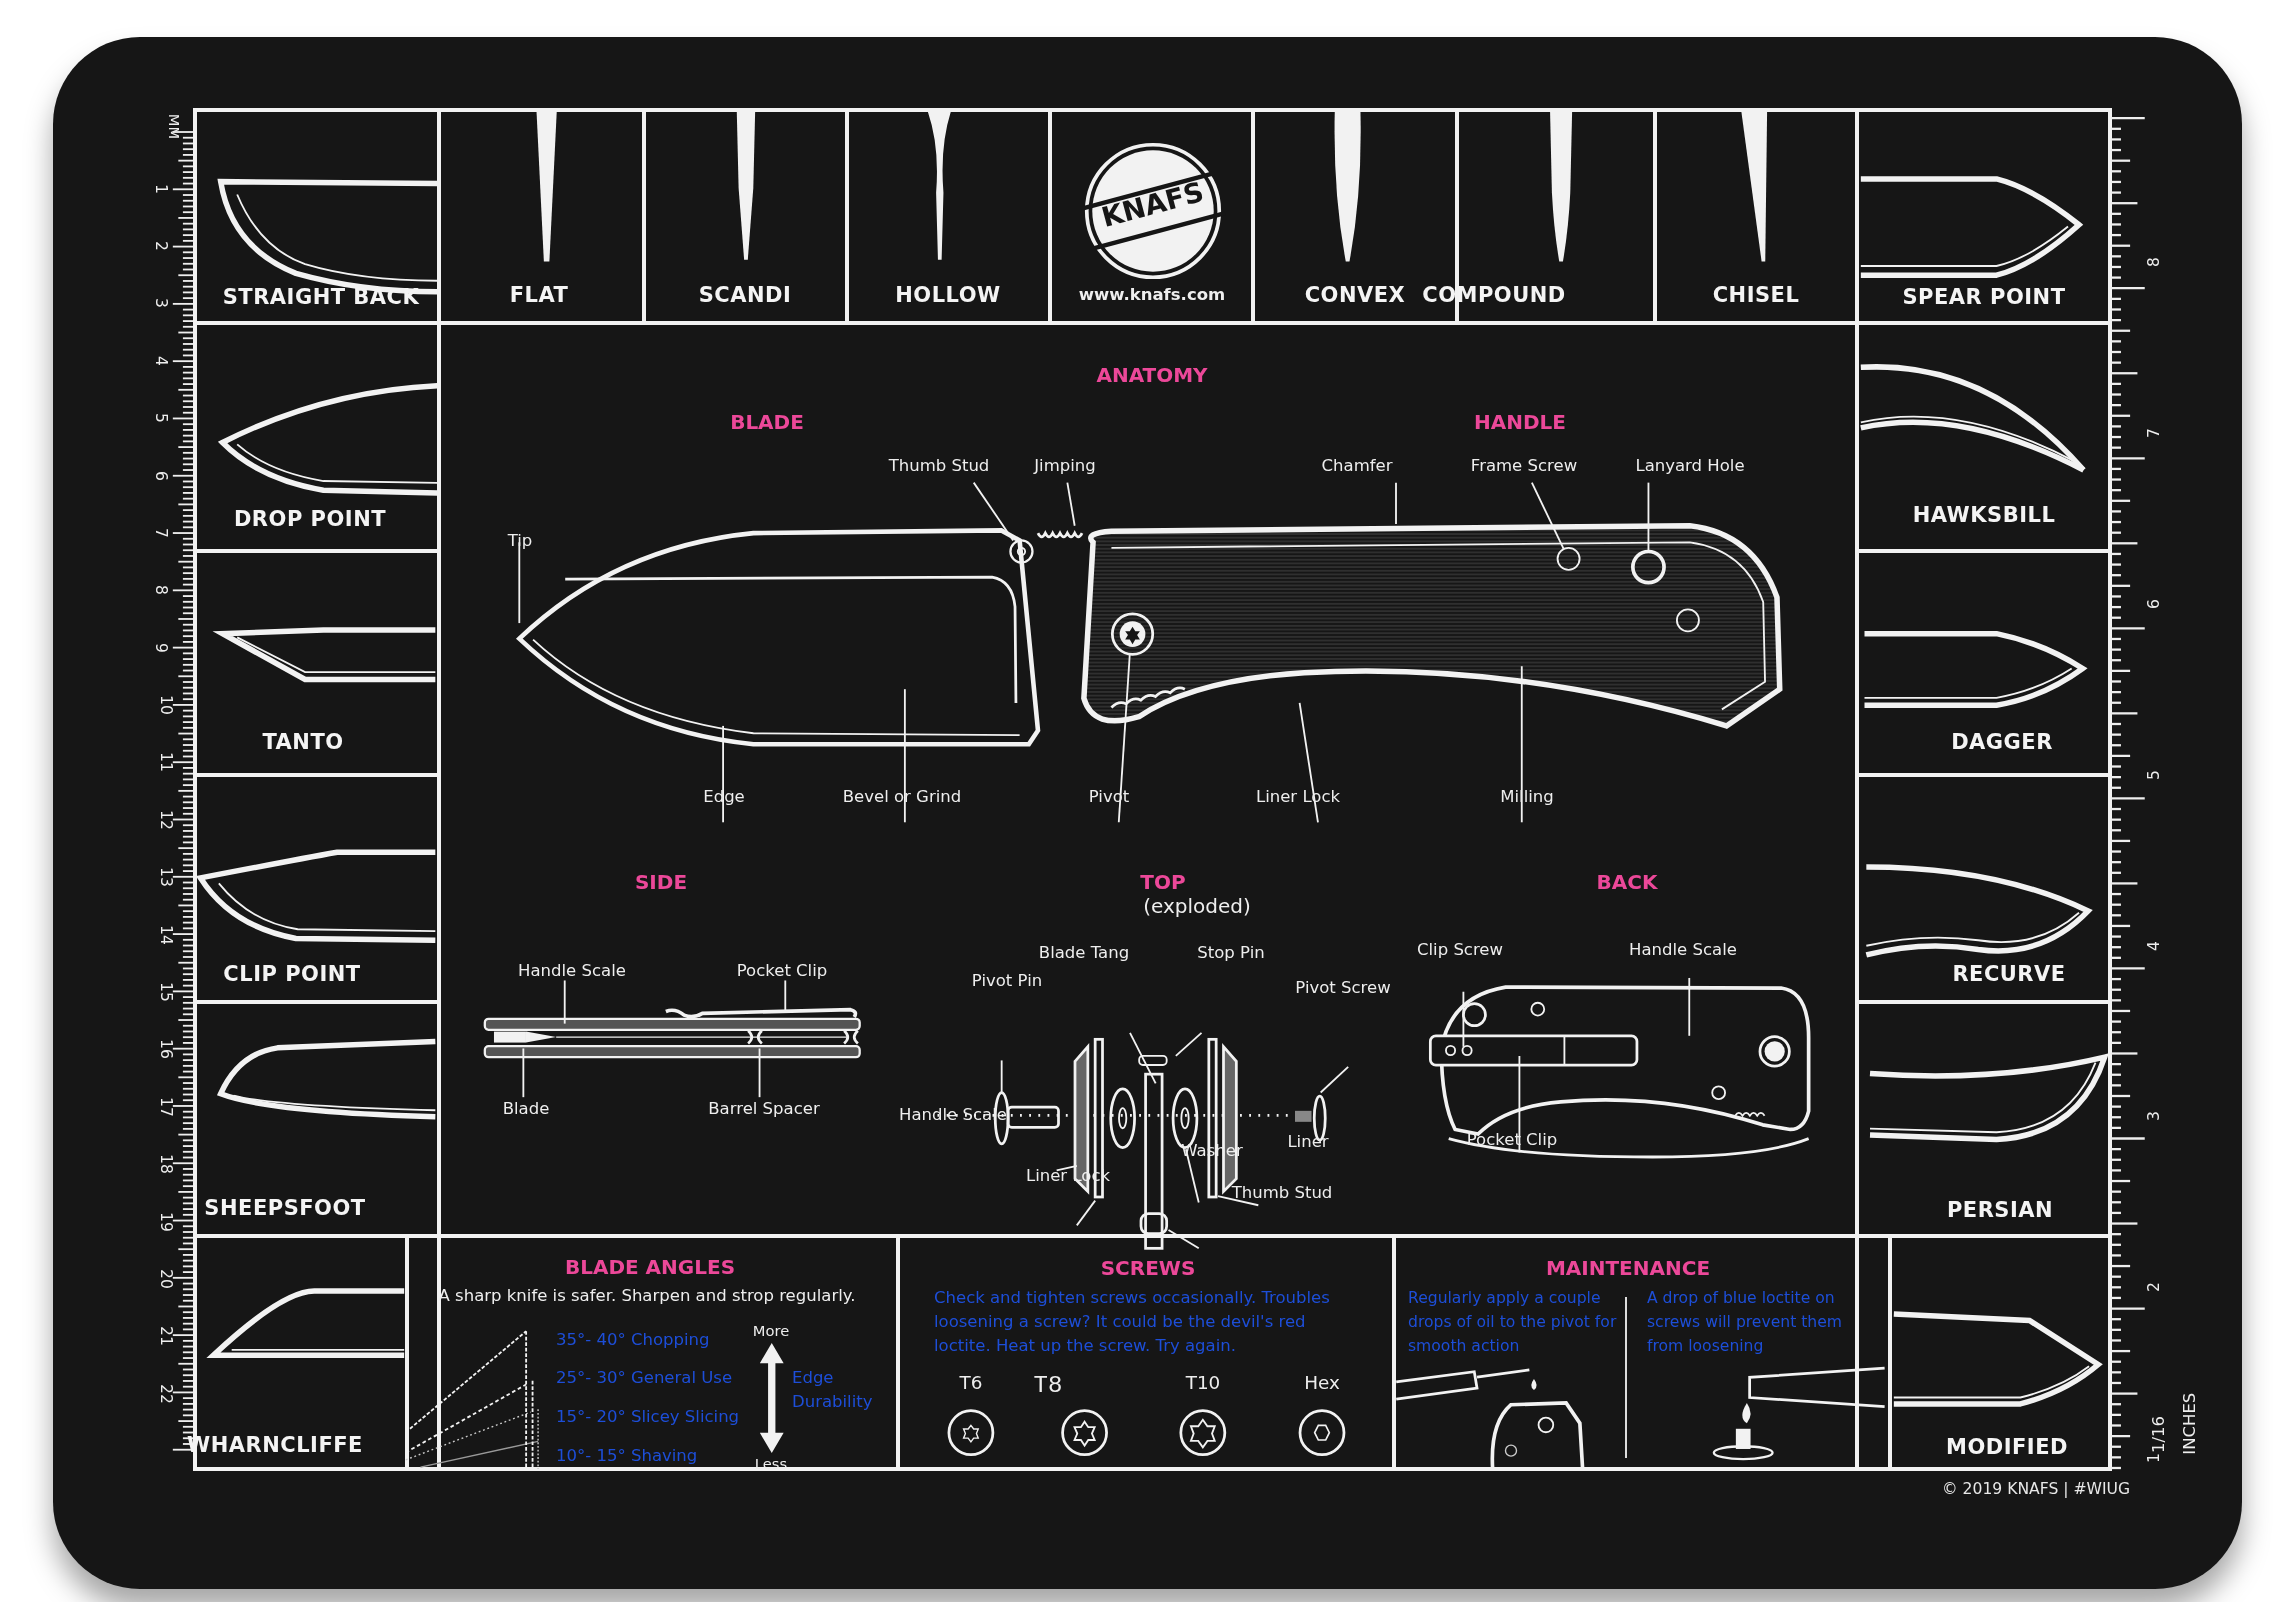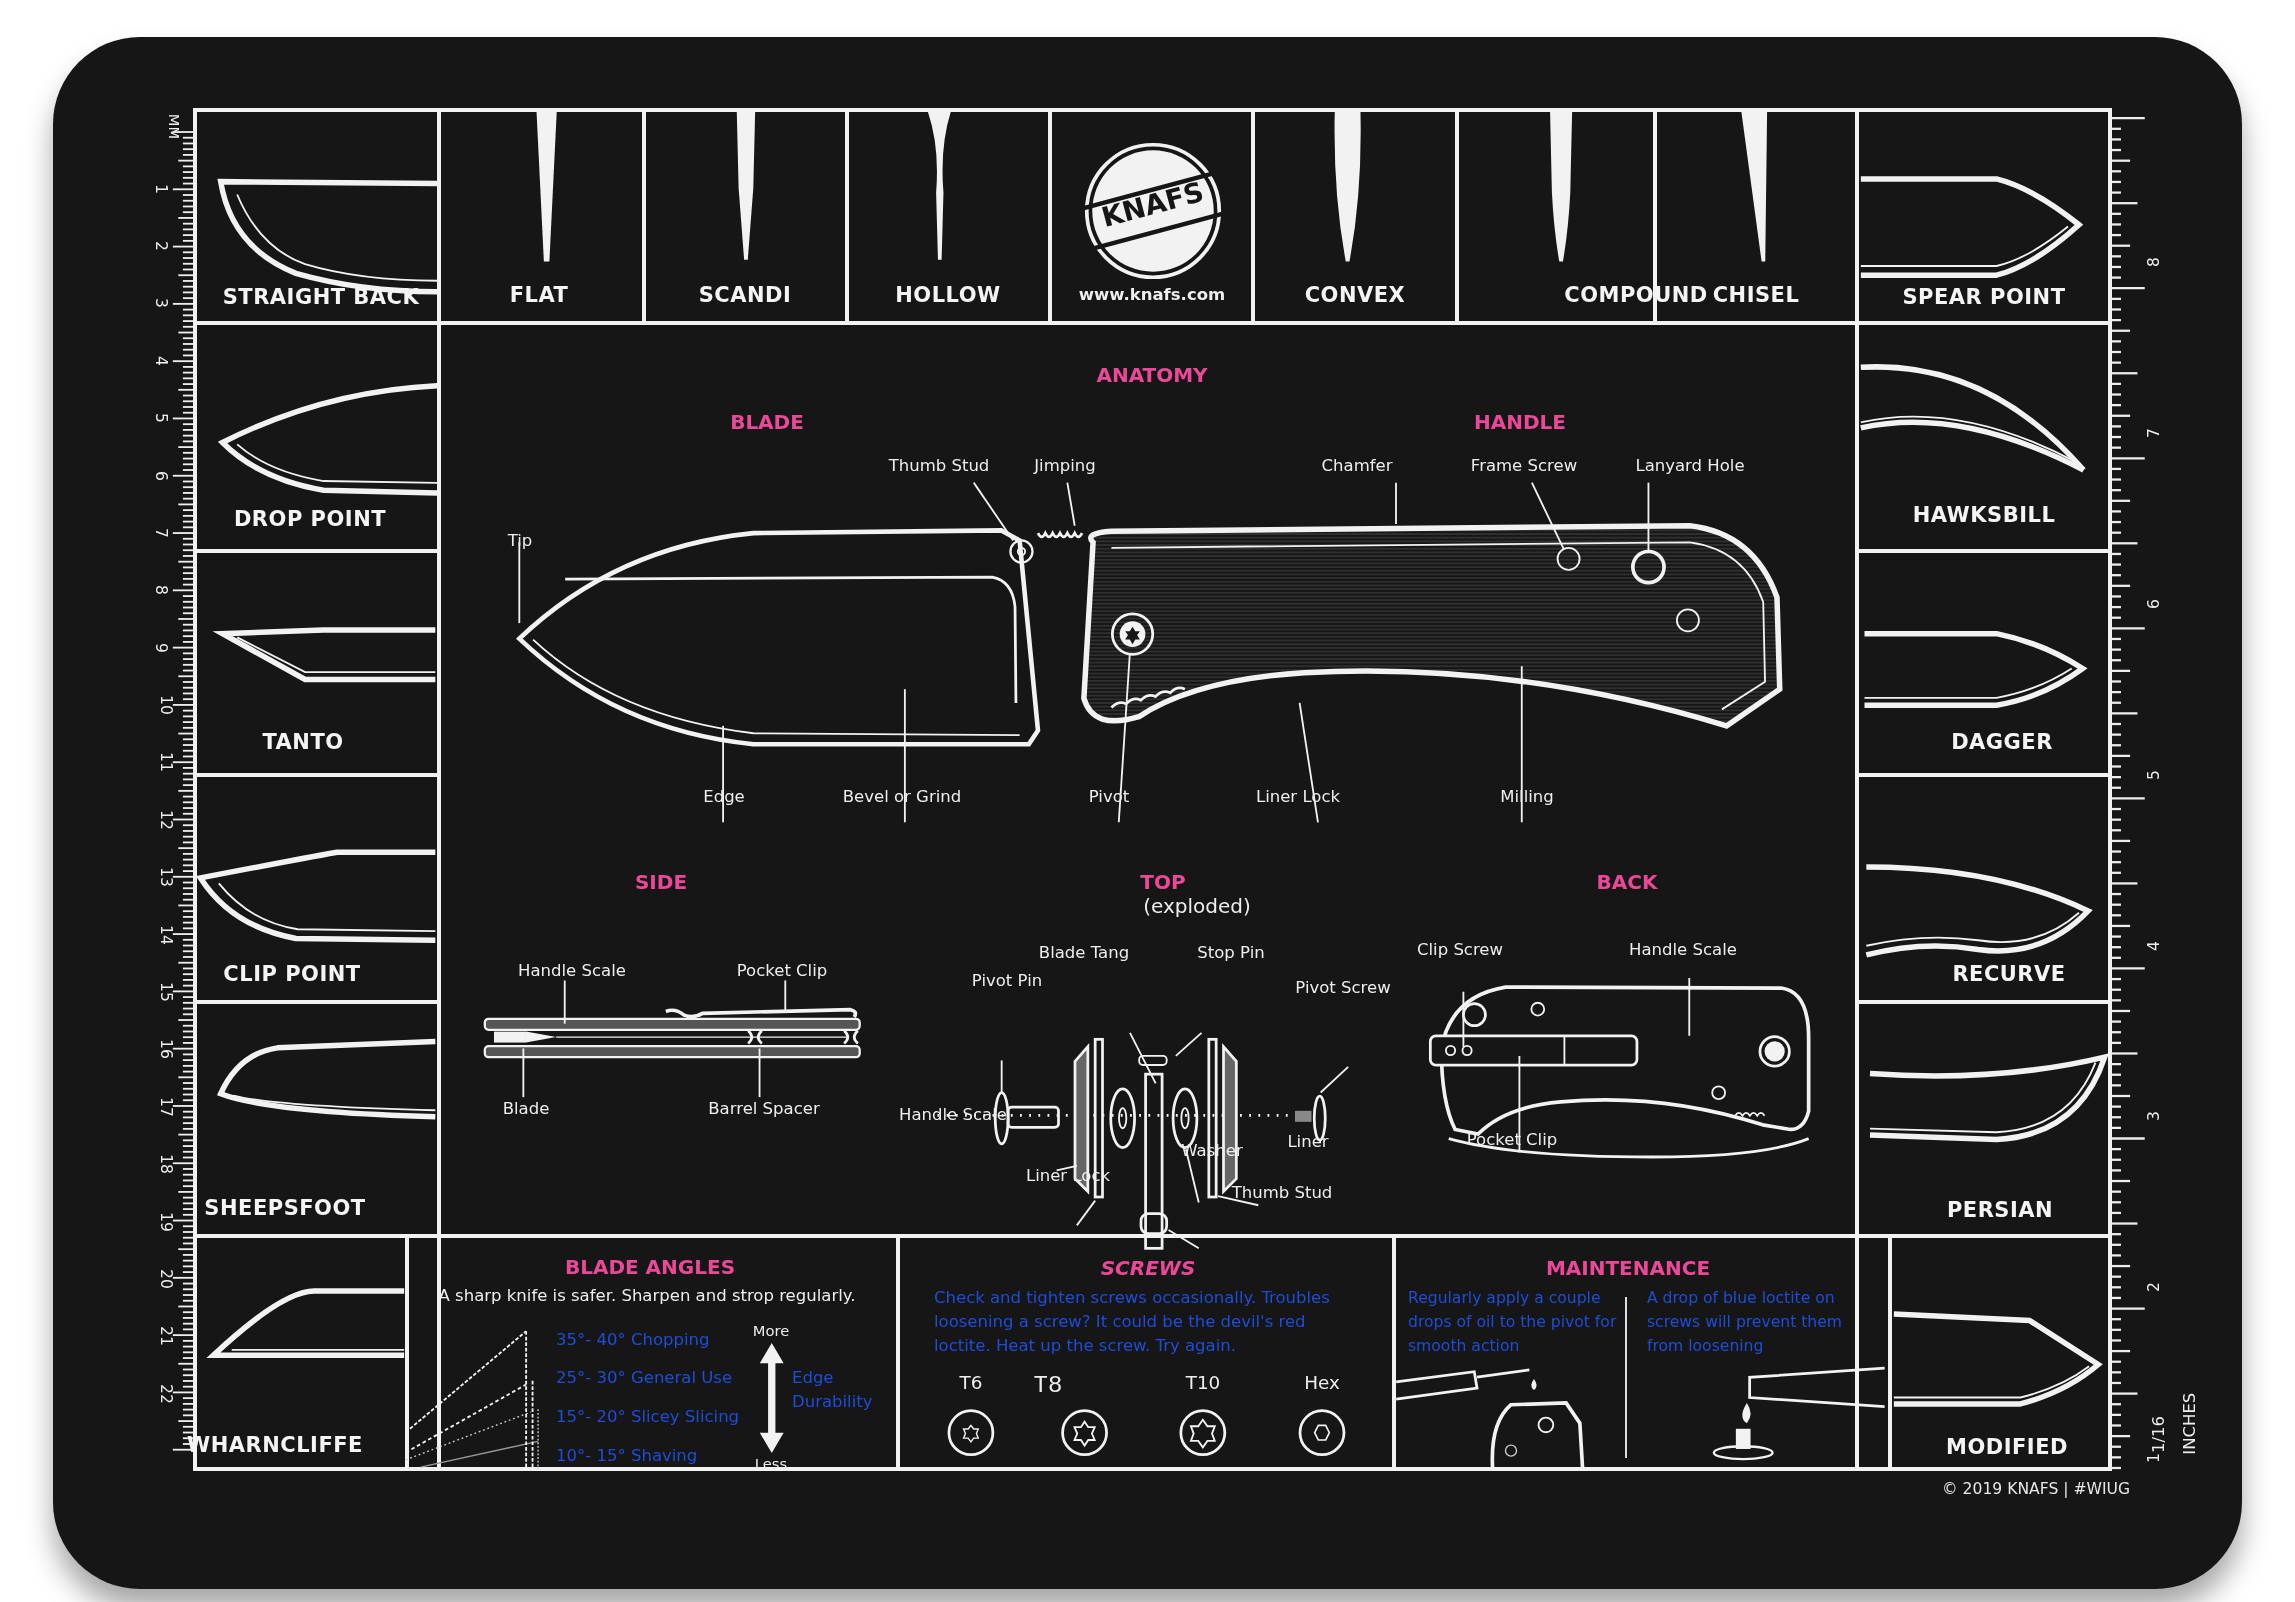--- a/index.html
+++ b/index.html
@@ -497,21 +497,21 @@
 <div class="lbl" style="left:1152px;top:285px;font-size:16.5px;font-weight:bold;">www.knafs.com</div>
 
 <svg width="201" height="213" style="left:1254px;top:110px;" viewBox="0 0 219 232">
   <path d="M88 2 L116 2 Q118 90 104 165 L100 165 Q86 90 88 2 Z" fill="#f2f2f2"></path>
 </svg>
 <div class="lbl-bold" style="left:1355px;top:283px;">CONVEX</div>
 
 <svg width="197" height="213" style="left:1458px;top:110px;" viewBox="0 0 214 232">
   <path d="M100 2 L124 2 L122 90 Q120 130 114 165 L110 165 Q104 130 102 90 Z" fill="#f2f2f2"></path>
 </svg>
-<div class="lbl-bold" style="left:1636px;top:283px;">COMPOUND</div>
+<div class="lbl-bold" style="left:1494px;top:283px;">COMPOUND</div>
 
 <svg width="200" height="213" style="left:1657px;top:110px;" viewBox="0 0 218 232">
   <path d="M92 2 L120 2 L118 165 L114 165 Z" fill="#f2f2f2"></path>
 </svg>
 <div class="lbl-bold" style="left:1756px;top:283px;">CHISEL</div>
 
 <svg width="253" height="213" style="left:1859px;top:110px;" viewBox="0 0 276 232">
   <path d="M2 75 L150 75 Q190 85 240 125 Q190 170 150 180 L2 180" fill="none" stroke="#f2f2f2" stroke-width="6"></path>
   <path d="M2 170 L150 170 Q185 162 228 127" fill="none" stroke="#f2f2f2" stroke-width="2"></path>
 </svg>
@@ -750,21 +750,21 @@
     <path d="M15 0 L28 22 L19 22 L19 98 L28 98 L15 120 L2 98 L11 98 L11 22 L2 22 Z" fill="#f2f2f2"></path>
   </svg>
   <div class="lbl" style="left:771px;top:1455px;font-size:14.7px;">Less</div>
   <div class="txt" style="left:792px;top:1366px;line-height:24px;">
       <div>Edge</div>
       <div>Durability</div>
     </div>
 </div>
 
 <div>
-  <div class="head" style="left:1148px;top:1256px;font-style:italic;">SCREWS</div>
+  <div class="head" style="left:1148px;top:1256px;">SCREWS</div>
   <div class="txt" style="left:934px;top:1286px;width:432px;font-size:16.5px;">Check and tighten screws occasionally. Troubles loosening a screw? It could be the devil's red loctite. Heat up the screw. Try again.</div>
   <div class="lbl" style="left:971px;top:1372px;font-size:18.4px;">T6</div>
   <div class="lbl" style="left:1048px;top:1372px;font-size:24px;font-family:Liberation Mono, monospace;">T8</div>
   <div class="lbl" style="left:1203px;top:1372px;font-size:18.4px;">T10</div>
   <div class="lbl" style="left:1322px;top:1372px;font-size:18.4px;">Hex</div>
   <svg width="422" height="55" style="left:946px;top:1407px;" viewBox="0 0 460 60">
     <g>
         <circle cx="27" cy="28" r="24" fill="none" stroke="#f2f2f2" stroke-width="3"></circle>
       <path d="M27 20 l3 4 l5 0 l-2 5 l2 5 l-5 0 l-3 4 l-3 -4 l-5 0 l2 -5 l-2 -5 l5 0z" fill="none" stroke="#f2f2f2" stroke-width="1.5"></path>
       </g>

